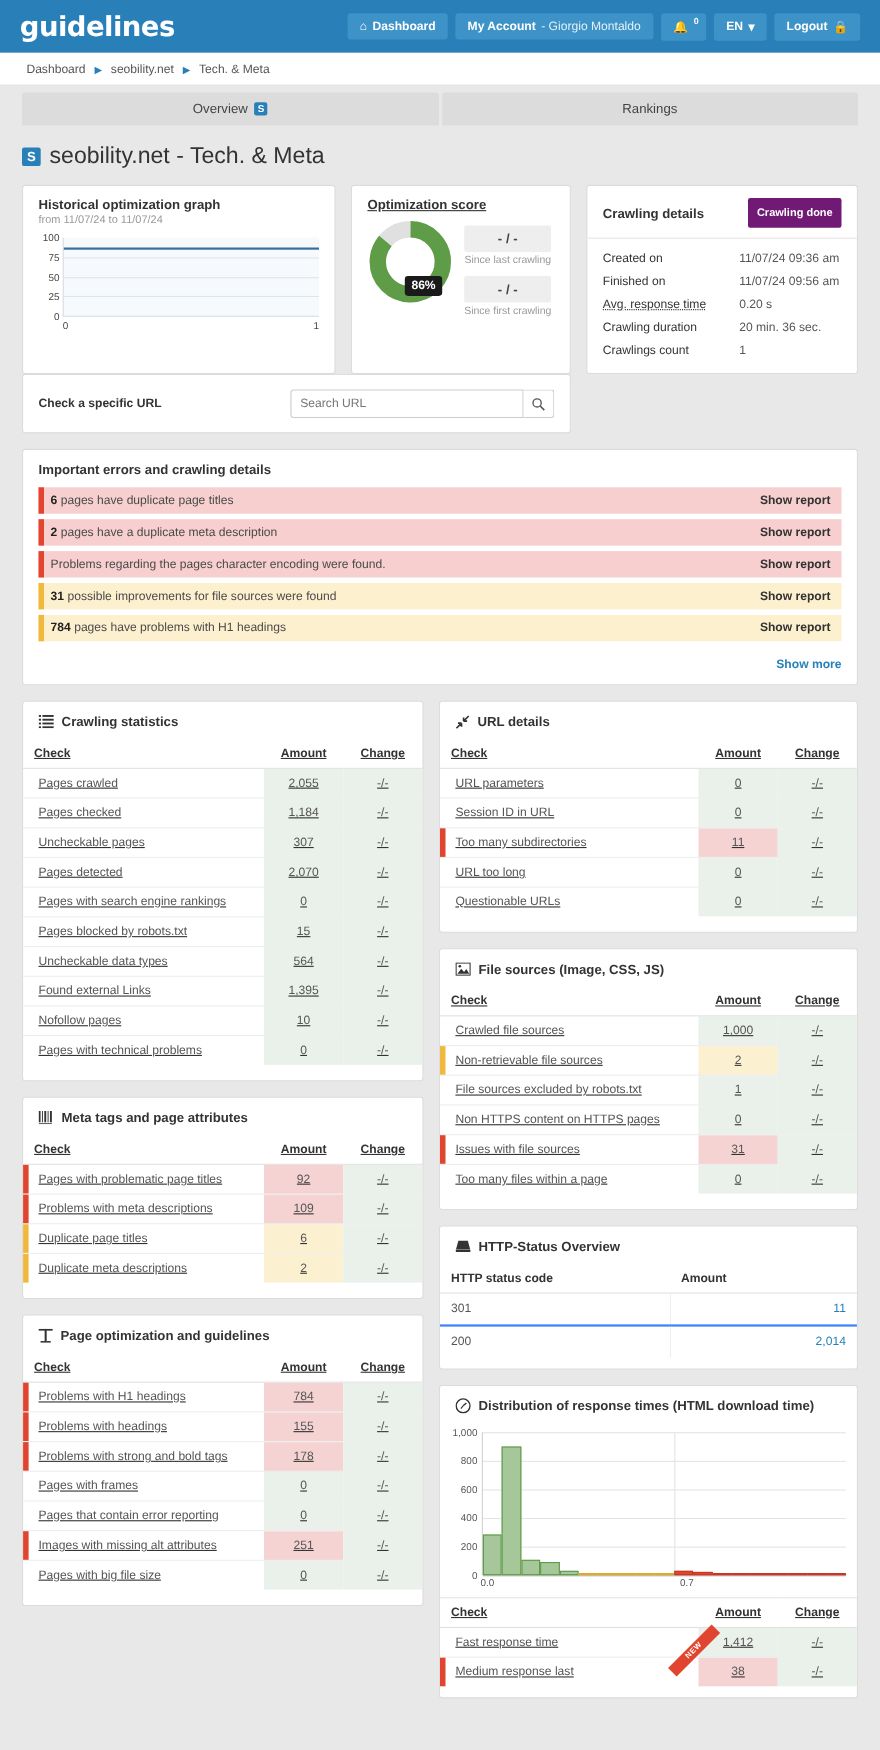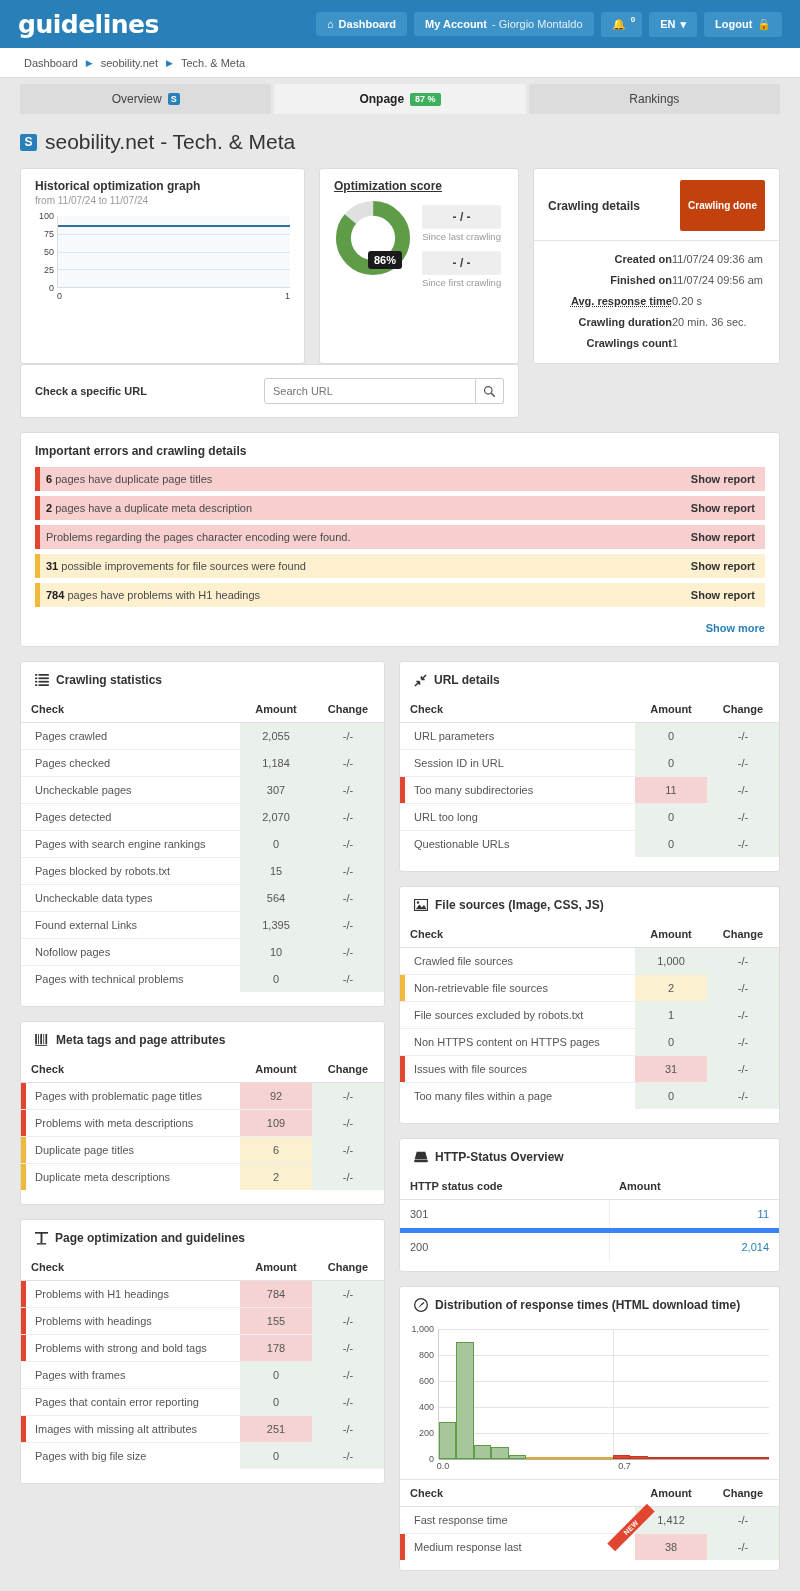--- a/index.html
+++ b/index.html
@@ -195,26 +195,26 @@
     font-size: 12px;
     color: #444;
     padding: 5px 18px;
     border-radius: 2px;
   }
   .delta-lbl { font-size: 9.5px; color: #999; text-align: center; margin: 2px 0 9px 0; }
 
   
   .pill-done {
     margin-left: auto;
-    background: #c2410c; color: #fff;
+    background: #701a75; color: #fff;
     font-size: 10px; font-weight: bold;
-    padding: 20px 8px; border-radius: 2px;
+    padding: 8px 8px; border-radius: 2px;
   }
   .kv { display: flex; margin-bottom: 9px; font-size: 11px; }
-  .kv .k { width: 124px; font-weight: bold; color: #333; text-align: right; }
+  .kv .k { width: 124px; font-weight: normal; color: #333; }
   .kv .k.dotted { text-decoration: underline; text-decoration-style: dotted; }
   .kv .v { color: #555; }
 
   
   .urlcheck { display: flex; align-items: center; padding: 13px 14px; justify-content: space-between; }
   .urlcheck .lbl { font-weight: bold; font-size: 11px; }
   .search-grp { margin-left: auto; display: flex; }
   .search-grp input {
     width: 212px;
     border: 1px solid #ccc;
@@ -248,21 +248,21 @@
   .err.yellow { background: #fdf0cf; color: #4a4a4a; }
   .err .marker { position: absolute; left: 0; top: 0; bottom: 0; width: 5px; }
   .err.red .marker { background: #e2452f; }
   .err.yellow .marker { background: #f0b93c; }
   .err b { font-weight: bold; color: #222; }
   .err .sr { margin-left: auto; font-weight: bold; color: #333; }
   .showmore { text-align: right; padding: 2px 14px 12px 14px; }
   .showmore a { color: #2980b9; font-weight: bold; font-size: 11px; text-decoration: none; cursor: pointer; }
 
   
-  table.stat { width: 100%; border-collapse: collapse; font-size: 11px; }
+  table.stat { width: 100%; border-collapse: collapse; font-size: 11px; text-decoration: underline; }
   table.stat th {
     text-align: left;
     font-size: 11px;
     font-weight: bold;
     color: #333;
     padding: 7px 10px;
     border-bottom: 1px solid #e1e1e1;
   }
   table.stat th.num { text-align: center; width: 72px; }
   table.stat td {
@@ -280,21 +280,21 @@
   .mk.red { background: #e2452f; }
   .mk.yellow { background: #f0b93c; }
 
   
   table.http { width: 100%; border-collapse: collapse; font-size: 11px; }
   table.http th {
     text-align: left; font-weight: bold; color: #333;
     padding: 7px 10px; border-bottom: 1px solid #e1e1e1;
   }
   table.http th.amt { width: 170px; }
-  table.http td { padding: 8px 10px; border-bottom: 5px solid #3b82f6; color: #555; }
+  table.http td { padding: 8px 10px; border-bottom: 2px solid #3b82f6; color: #555; }
   table.http td.amt { text-align: right; color: #2980b9; border-left: 1px solid #eee; }
   table.http tr:last-child td { border-bottom: none; }
 
   
   .hgram { display: flex; margin: 8px 10px 0 4px; height: 130px; }
   .hg-y { width: 34px; position: relative; font-size: 9px; color: #555; }
   .hg-y span { position: absolute; right: 4px; transform: translateY(-50%); }
   .hg-plot { flex: 1; position: relative; border-left: 1px solid #d0d0d0; }
   .hg-plot .gl { position: absolute; left: 0; right: 0; height: 1px; background: #e4e4e4; }
   .hg-plot .vl { position: absolute; top: 0; bottom: 0; width: 1px; background: #e4e4e4; }
@@ -353,24 +353,20 @@
   <span class="sep">▶</span>
   <span>seobility.net</span>
   <span class="sep">▶</span>
   <span>Tech. &amp; Meta</span>
 </div>
 
 <div class="tabs">
   <div class="tab">
     <span>Overview</span>
     <span class="tab-logo">S</span>
-  </div>
-  <div class="tab active">
-    <span>Onpage</span>
-    <span class="badge green">87 %</span>
   </div>
   <div class="tab">
     <span>Rankings</span>
   </div>
 </div>
 
 <div class="page">
 
   <h1 class="page-title">
     <span class="sq-logo">S</span>

